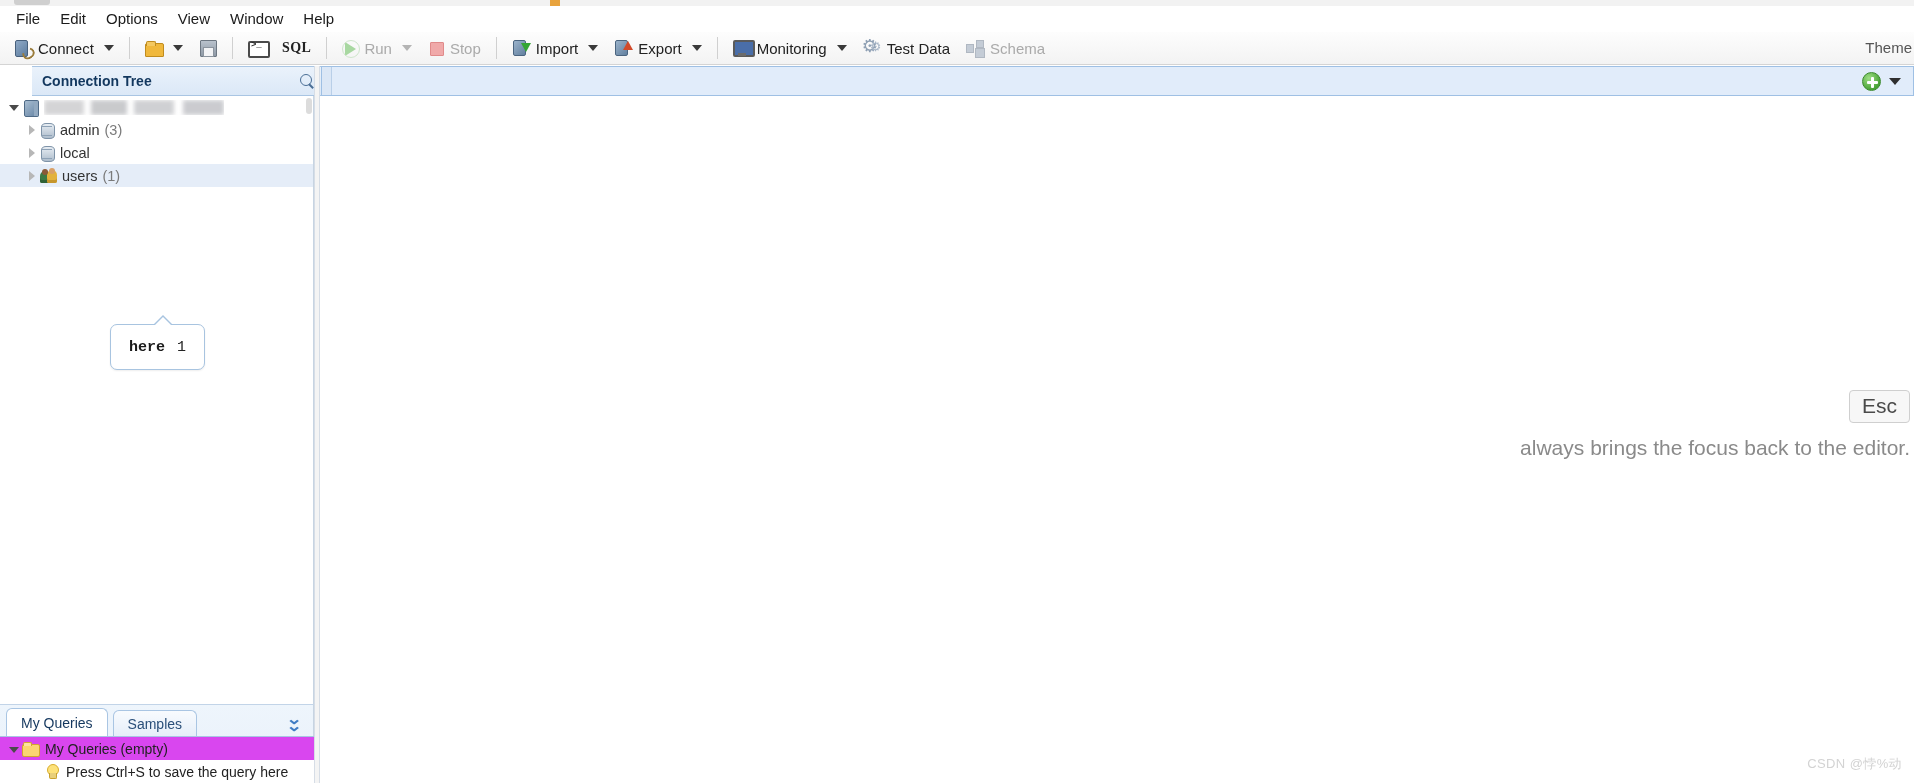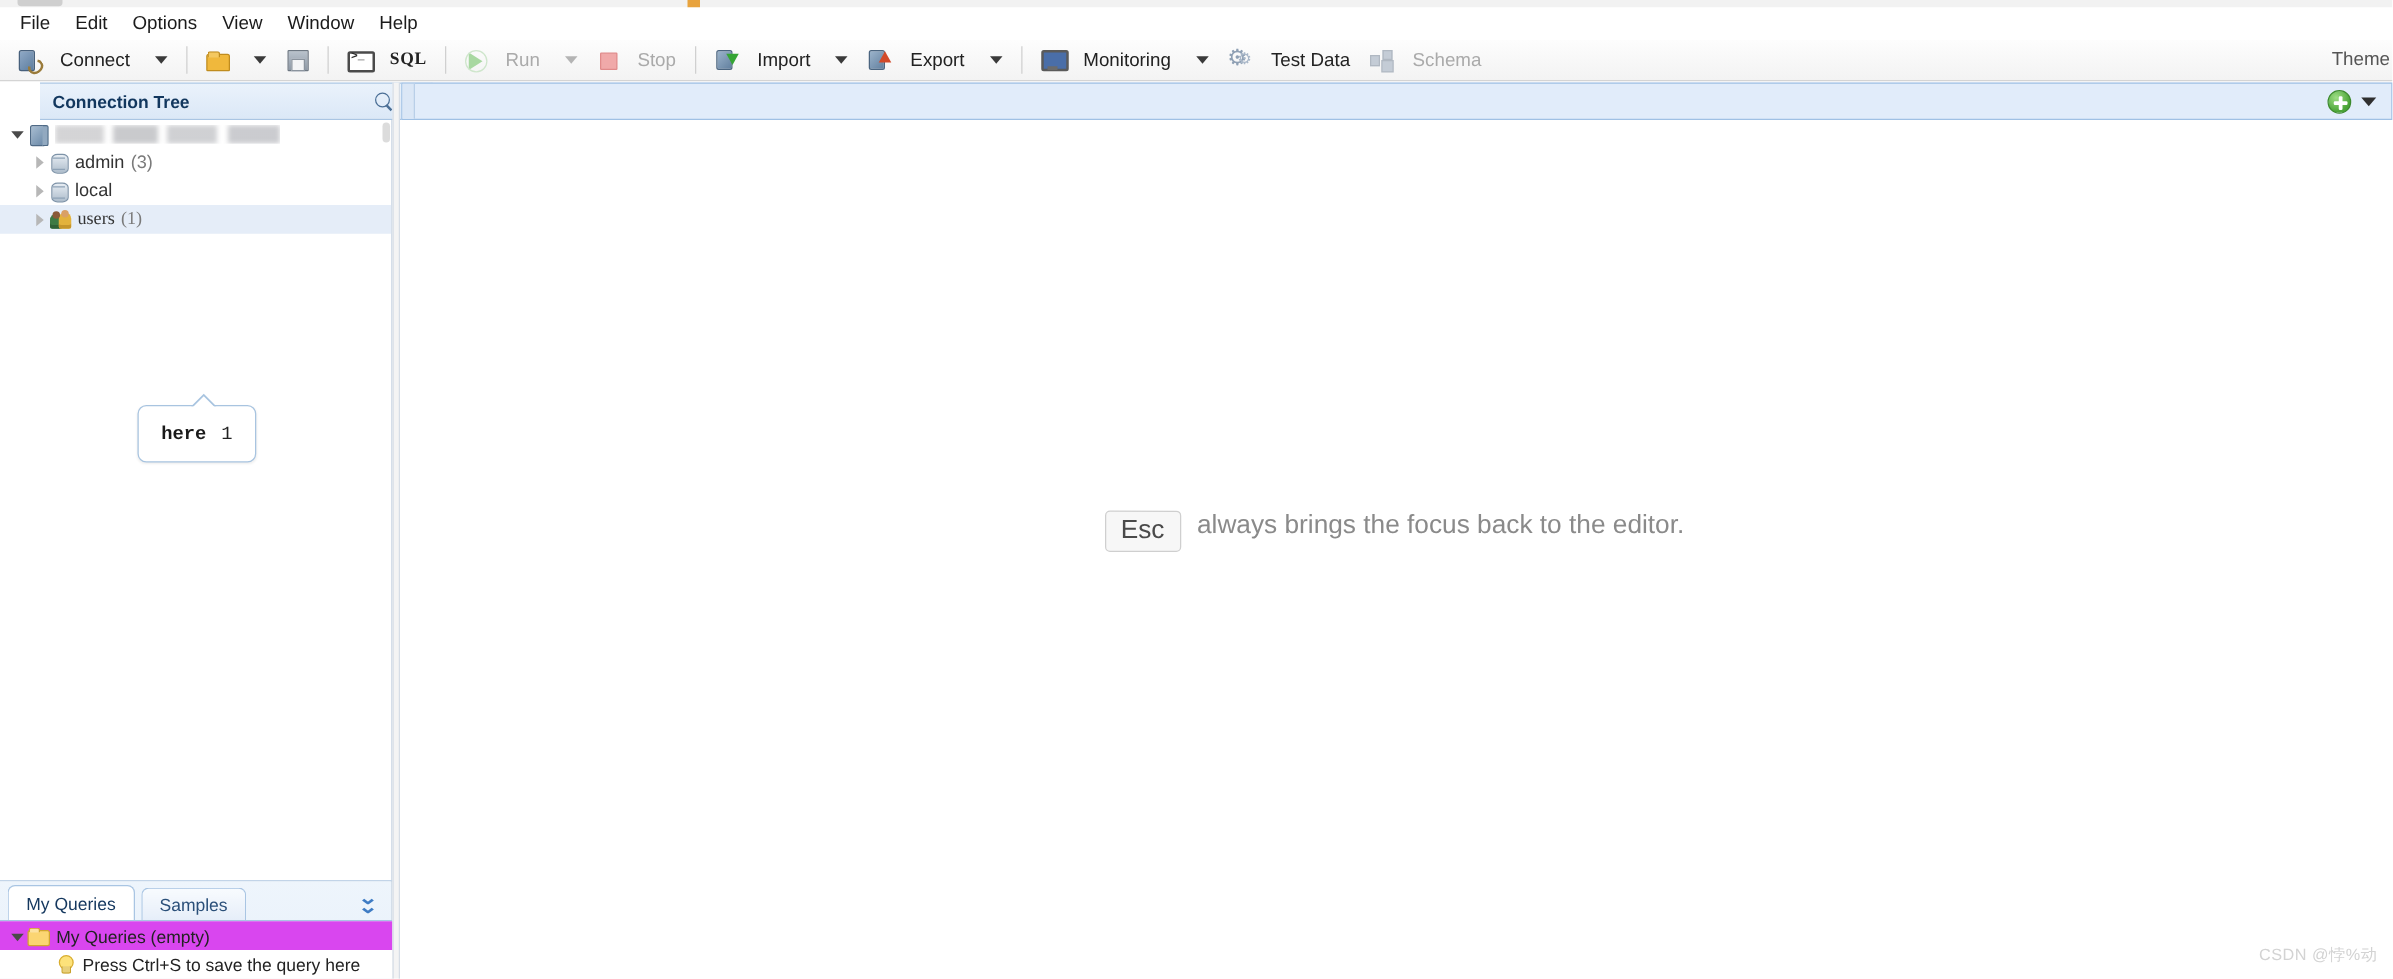--- a/index.html
+++ b/index.html
@@ -44,21 +44,21 @@
   
   .toolbar {
     position:absolute; top:32px; left:0; width:1914px; height:33px;
     background:linear-gradient(#fdfdfd,#f3f3f3);
     border-bottom:1px solid #d4d4d4;
     display:flex; align-items:center;
     padding-left:6px;
     font-size:15px; color:#222;
   }
   .tb-item {
-    display:flex; align-items:center; gap:16px;
+    display:flex; align-items:center; gap:6px;
     padding:3px 7px; height:27px; white-space:nowrap; cursor:default;
     border:1px solid transparent; border-radius:2px;
   }
   .tb-item.disabled { color:#aaaaaa; }
   .tb-sep {
     width:1px; height:22px; background:#d0d0d0; margin:0 7px;
   }
   .tb-caret {
     width:0; height:0; margin-left:4px;
     border-left:5px solid transparent; border-right:5px solid transparent;
@@ -232,21 +232,21 @@
     font-size:14.5px; color:#2b2b2b;
   }
   .tree-scroll-nub {
     position:absolute; right:1px; top:2px; width:6px; height:16px;
     background:#dcdcdc; border-radius:3px;
   }
   .tnode {
     display:flex; align-items:center; height:23px; padding-left:6px;
     white-space:nowrap; cursor:default;
   }
-  .tnode.selected { background:#e5edf8;font-family:Liberation Serif, serif; }
+  .tnode.selected { background:#e5edf8; }
   .tw {
     width:16px; height:16px; display:flex; align-items:center; justify-content:center;
     flex:0 0 auto;
   }
   .tw.expanded::before{
     content:""; width:0;height:0;
     border-left:5px solid transparent; border-right:5px solid transparent;
     border-top:6px solid #4a4a4a; margin-top:2px;
   }
   .tw.collapsed::before{
@@ -430,22 +430,23 @@
     content:""; position:absolute; left:8px; top:4px; width:3px;height:11px; background:#fff; border-radius:1px;
   }
   .tab-add-caret {
     width:0;height:0;
     border-left:6px solid transparent;border-right:6px solid transparent;
     border-top:7px solid #2f2f2f;
   }
 
   .editor-hint {
     position:absolute; left:0; right:4px; top:50%; transform:translateY(-50%);
-    display:flex; align-items:flex-start; justify-content:center; gap:13px;
+    display:flex; align-items:flex-end; justify-content:center; gap:13px;
     user-select:none;
+    flex-direction:column;
   }
   .key-cap {
     display:inline-flex; align-items:center; justify-content:center;
     min-width:56px; height:33px; padding:0 12px;
     background:#f7f7f7; border:1px solid #cfcfcf; border-radius:4px;
     font-size:21px; color:#4a4a4a;
   }
   .hint-text { font-size:21px; color:#8a8a8a; }
 
   

